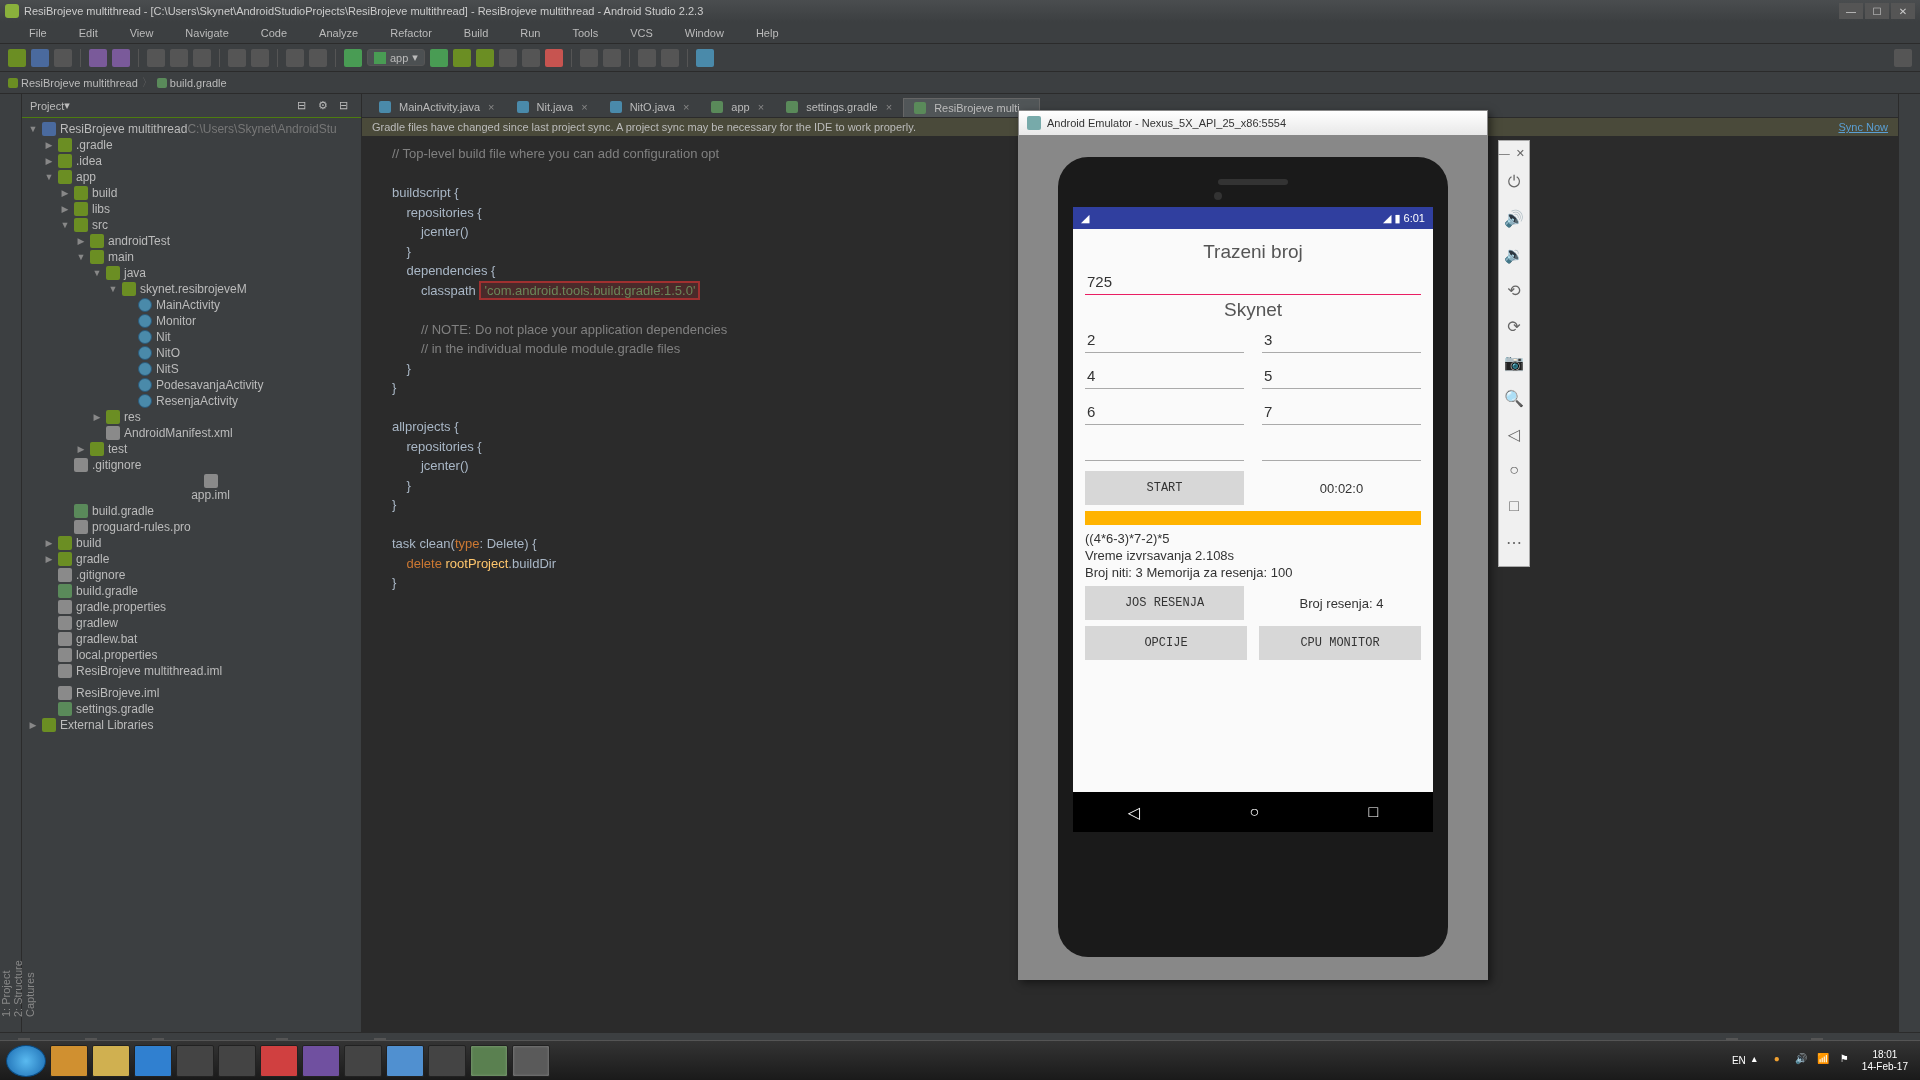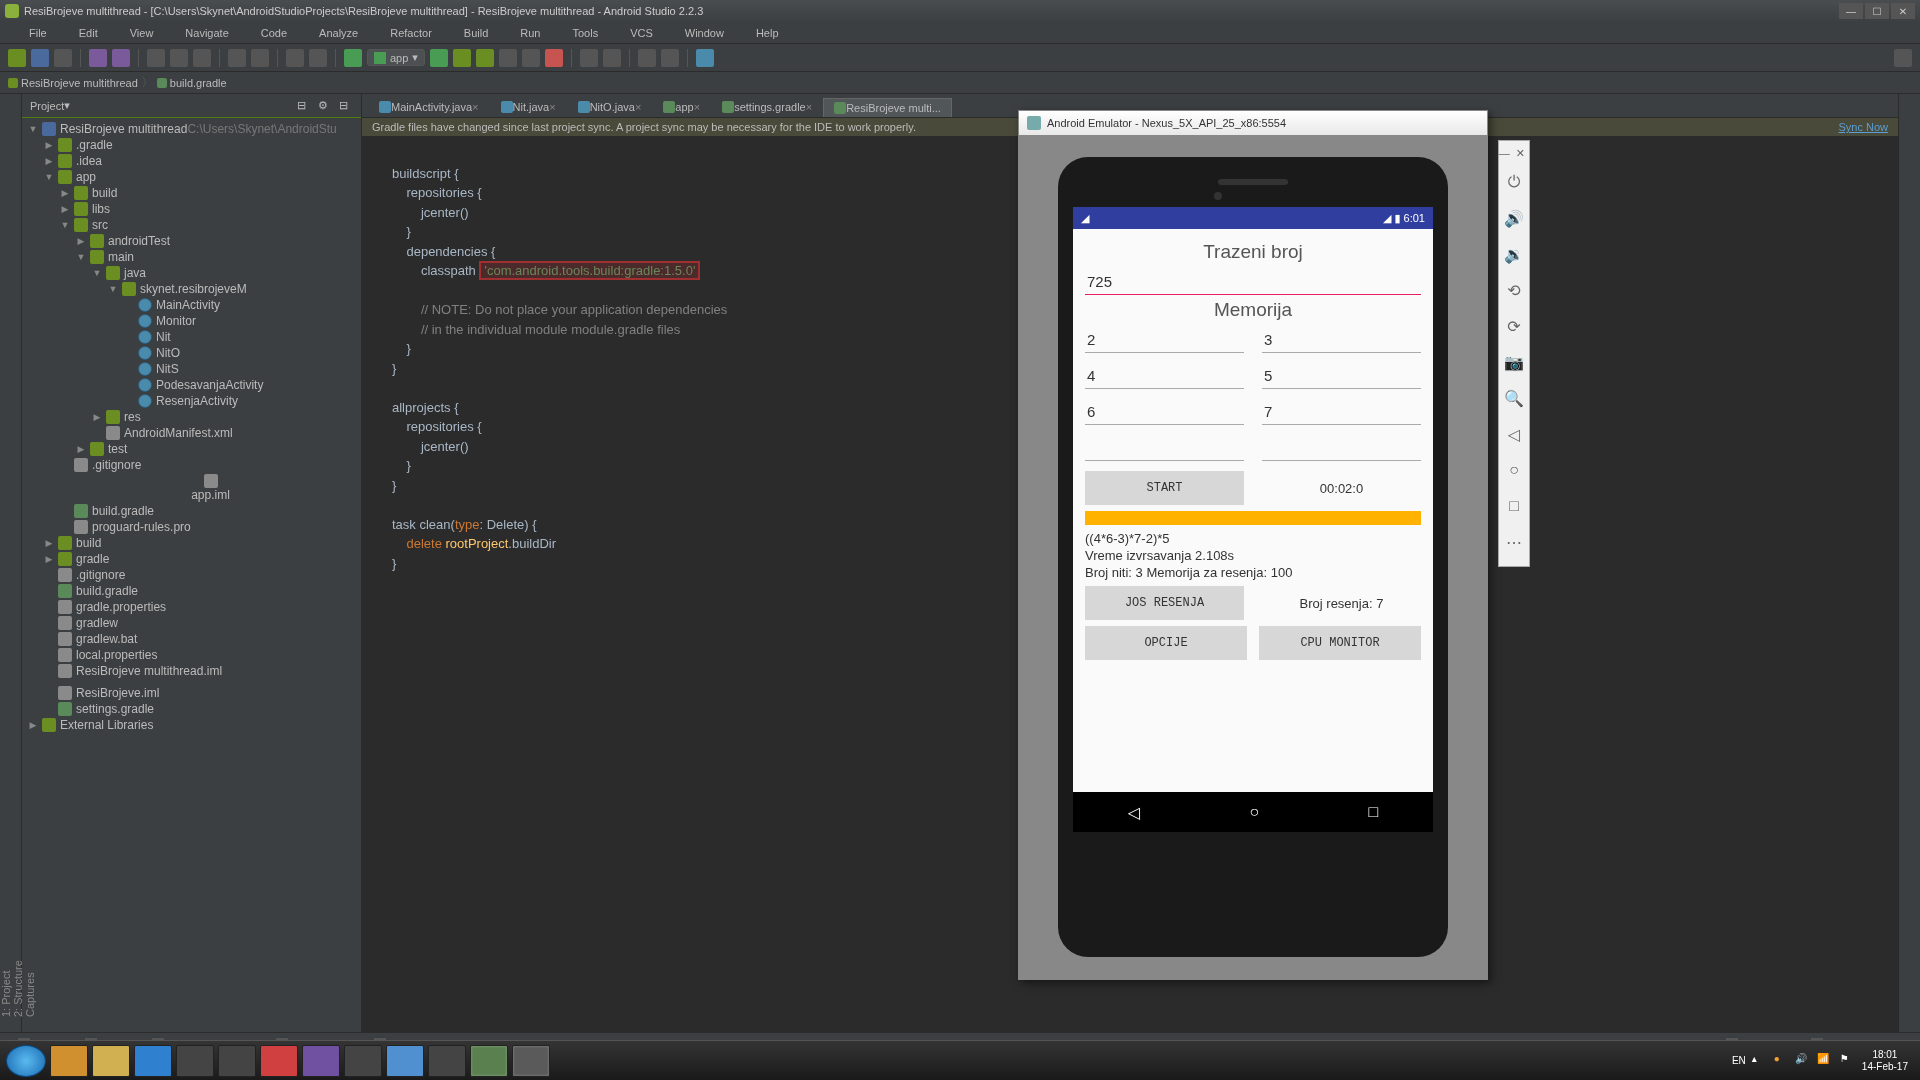--- a/index.html
+++ b/index.html
@@ -54,21 +54,21 @@
 .nicon.module { background: #4a6a9e; }
 .nicon.file { background: #8a8a8a; }
 .nicon.gradle { background: #5a8a5a; }
 .nicon.class { background: #4a8aaa; border-radius: 50%; border: 1px solid #2b5a7a; }
 .treenode .label { color: #bbb; }
 .treenode .label.gray { color: #777; }
 
 
 .editorpanel { flex: 1; background: #2b2b2b; display: flex; flex-direction: column; position: relative; }
 .edtabs { height: 24px; background: #3c3f41; display: flex; align-items: flex-end; border-bottom: 1px solid #2b2b2b; padding: 0 30px 0 6px; }
-.edtab { padding: 3px 10px; font-size: 11px; color: #bbb; display: flex; align-items: center; gap: 0; border: 1px solid transparent; }
+.edtab { padding: 3px 10px; font-size: 11px; color: #bbb; display: flex; align-items: center; gap: 8px; border: 1px solid transparent; }
 .edtab.active { background: #515658; border: 1px solid #666; border-bottom: none; }
 .edtab .tx { color: #888; }
 .edtab .ficon { width: 12px; height: 12px; border-radius: 2px; }
 .ficon.java { background: #4a8aaa; }
 .ficon.gradle { background: #5a8a5a; }
 .banner { background: #4a4a3a; color: #bbb; padding: 3px 10px; font-size: 11px; display: flex; justify-content: space-between; }
 .banner a { color: #5a9fd4; text-decoration: underline; }
 .editor { flex: 1; padding: 8px 0 8px 30px; font-family: Consolas, monospace; font-size: 13px; line-height: 1.5; color: #a9b7c6; overflow: auto; }
 .editor .line { white-space: pre; }
 .cmt { color: #808080; }
@@ -411,20 +411,21 @@
         <div class="edtab"><span class="ficon java"></span>NitO.java <span class="tx">×</span></div>
         <div class="edtab"><span class="ficon gradle"></span>app <span class="tx">×</span></div>
         <div class="edtab"><span class="ficon gradle"></span>settings.gradle <span class="tx">×</span></div>
         <div class="edtab active"><span class="ficon gradle"></span>ResiBrojeve multi...</div>
       </div>
     <div class="banner">
       <span>Gradle files have changed since last project sync. A project sync may be necessary for the IDE to work properly.</span>
       <a>Sync Now</a>
     </div>
     <div class="editor">
+<div class="line"><span class="cmt">// Top-level build file where you can add configuration opt</span></div>
 <div class="line"> </div>
 <div class="line">buildscript {</div>
 <div class="line">    repositories {</div>
 <div class="line">        jcenter()</div>
 <div class="line">    }</div>
 <div class="line">    dependencies {</div>
 <div class="line"><span>        classpath </span><span class="hlbox"><span class="str">'com.android.tools.build:gradle:1.5.0'</span></span></div>
 <div class="line"> </div>
 <div class="line"><span class="cmt">        // NOTE: Do not place your application dependencies</span></div>
 <div class="line"><span class="cmt">        // in the individual module module.gradle files</span></div>
@@ -477,21 +478,21 @@
   <div class="emubody">
     <div class="phone">
       <div class="screen">
         <div class="statusbar">
           <span>◢</span>
           <span>◢ ▮ 6:01</span>
         </div>
         <div class="appbody">
           <div class="apptitle">Trazeni broj</div>
           <input class="appinput" value="725" style="">
-          <div class="apptitle">Memorija</div>
+          <div class="apptitle">Skynet</div>
           <div class="approw">
             <input class="appinput" value="2" style="">
             <input class="appinput" value="3" style="">
           </div>
           <div class="approw">
             <input class="appinput" value="4" style="">
             <input class="appinput" value="5" style="">
           </div>
           <div class="approw">
             <input class="appinput" value="6" style="">
@@ -504,21 +505,21 @@
           <div style="display:flex;gap:18px;align-items:center;margin:6px 0">
             <button class="appbtn" style="flex:1">START</button>
             <span style="flex:1;text-align:center">00:02:0</span>
           </div>
           <div class="appprog"></div>
           <div class="apptext">((4*6-3)*7-2)*5</div>
           <div class="apptext">Vreme izvrsavanja 2.108s</div>
           <div class="apptext">Broj niti: 3 Memorija za resenja: 100</div>
           <div style="display:flex;gap:18px;align-items:center;margin:6px 0">
             <button class="appbtn" style="flex:1">JOS RESENJA</button>
-            <span style="flex:1;text-align:center">Broj resenja: 7</span>
+            <span style="flex:1;text-align:center">Broj resenja: 4</span>
           </div>
           <div style="display:flex;gap:12px;margin:6px 0">
             <button class="appbtn" style="flex:1">OPCIJE</button>
             <button class="appbtn" style="flex:1">CPU MONITOR</button>
           </div>
         </div>
         <div class="navbtns">
           <span class="navbtn">◁</span>
           <span class="navbtn">○</span>
           <span class="navbtn">□</span>

